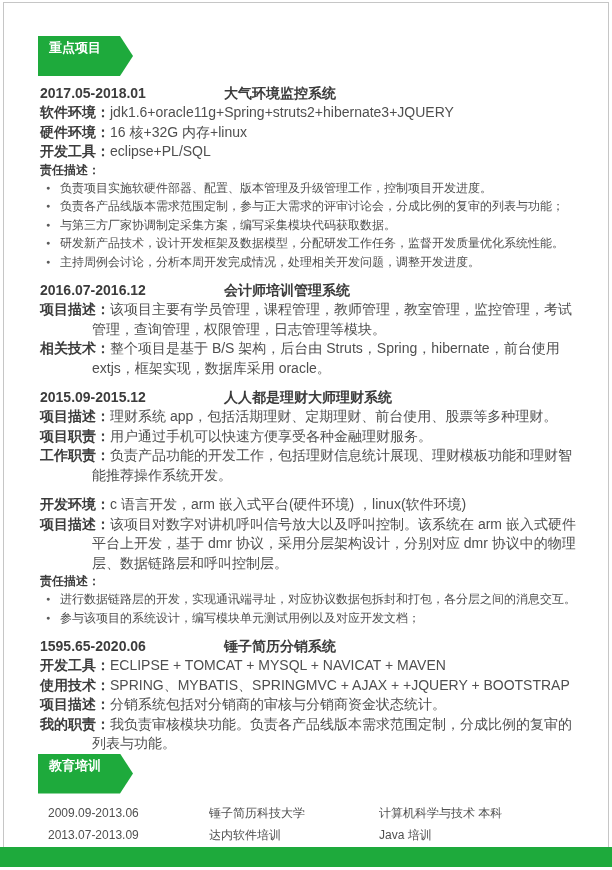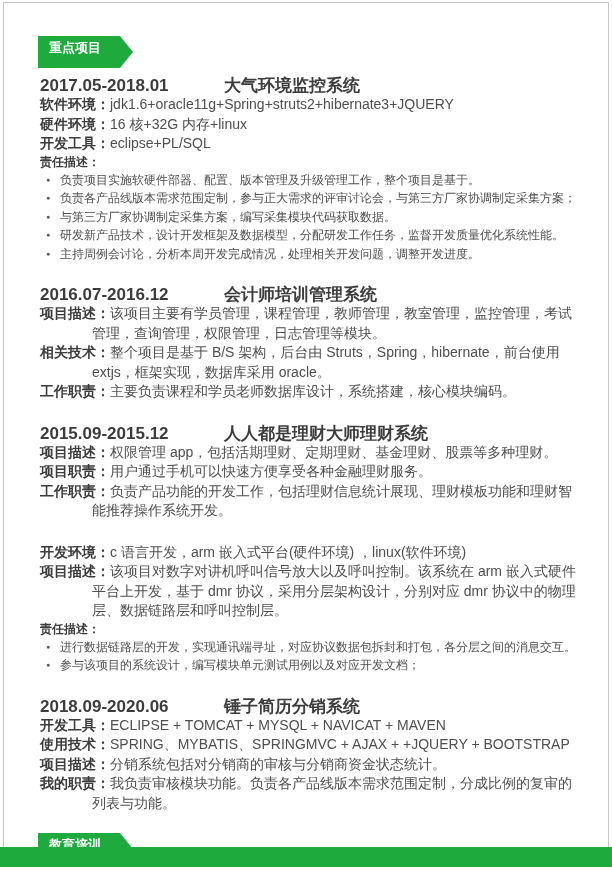--- a/index.html
+++ b/index.html
@@ -11,29 +11,29 @@
   }
   .frame {
     position:absolute; left:3px; top:2px; width:606px; height:846px;
     border:1px solid var(--frame); border-bottom:none; pointer-events:none;
   }
   .bottombar { position:absolute; left:0; top:847px; width:612px; height:20px; background:var(--accent); }
   .content { position:absolute; left:40px; top:36px; width:536px; }
 
   .badge {
     display:inline-block; background:var(--accent); color:#fff; font-weight:bold;
-    font-size:13px; line-height:24px; height:32px; padding:0 32px 0 11px;
+    font-size:13px; line-height:24px; height:40px; padding:0 32px 0 11px;
     clip-path:polygon(0 0, calc(100% - 13px) 0, 100% 50%, calc(100% - 13px) 100%, 0 100%);
     margin-left:-2px;
   }
-  .edu-badge { margin-top:20px; }
+  .edu-badge { }
 
-  .proj { margin-top:22px; }
+  .proj { margin-top:10px; }
   .proj:first-of-type { margin-top:8px; }
-  .proj-head { display:flex; line-height:19px; font-size:17px; font-weight:bold; color:var(--ink); }
+  .proj-head { display:flex; line-height:19px; font-size:14px; font-weight:bold; color:var(--ink); }
   .proj-date { width:184px; flex:none; }
   .field { margin:0; font-size:14px; line-height:19.5px; padding-left:52px; text-indent:-52px; }
   .flabel { font-weight:bold; color:var(--ink); }
   .duty { font-size:12px; font-weight:bold; color:var(--ink); line-height:17px; }
   ul.bullets { list-style:none; margin:0; padding:0; }
   .bullets li { position:relative; padding-left:20px; font-size:12px; line-height:18.5px; }
   .bullets li::before { content:"●"; position:absolute; left:6px; top:0; font-size:7px; line-height:18.5px; color:#5a5a5a; }
 
   .edu-rows { margin-top:8px; }
   .edu-row { display:flex; padding-left:8px; font-size:12px; line-height:22px; }
@@ -54,65 +54,64 @@
   <section class="proj">
     <div class="proj-head">
       <span class="proj-date">2017.05-2018.01</span>
       <span class="proj-title">大气环境监控系统</span>
     </div>
     <p class="field"><b class="flabel">软件环境：</b><span>jdk1.6+oracle11g+Spring+struts2+hibernate3+JQUERY</span></p>
     <p class="field"><b class="flabel">硬件环境：</b><span>16 核+32G 内存+linux</span></p>
     <p class="field"><b class="flabel">开发工具：</b><span>eclipse+PL/SQL</span></p>
     <div class="duty">责任描述：</div>
     <ul class="bullets">
-      <li>负责项目实施软硬件部器、配置、版本管理及升级管理工作，整个项目是基于。</li>
-      <li>负责各产品线版本需求范围定制，参与正大需求的评审讨论会，与第三方厂家协调制定采集方案；</li>
+      <li>负责项目实施软硬件部器、配置、版本管理及升级管理工作，控制项目开发进度。</li>
+      <li>负责各产品线版本需求范围定制，参与正大需求的评审讨论会，分成比例的复审的列表与功能；</li>
       <li>与第三方厂家协调制定采集方案，编写采集模块代码获取数据。</li>
       <li>研发新产品技术，设计开发框架及数据模型，分配研发工作任务，监督开发质量优化系统性能。</li>
       <li>主持周例会讨论，分析本周开发完成情况，处理相关开发问题，调整开发进度。</li>
     </ul>
   </section>
 
   
   <section class="proj">
     <div class="proj-head">
       <span class="proj-date">2016.07-2016.12</span>
       <span class="proj-title">会计师培训管理系统</span>
     </div>
     <p class="field"><b class="flabel">项目描述：</b><span>该项目主要有学员管理，课程管理，教师管理，教室管理，监控管理，考试管理，查询管理，权限管理，日志管理等模块。</span></p>
     <p class="field"><b class="flabel">相关技术：</b><span>整个项目是基于 B/S 架构，后台由 Struts，Spring，hibernate，前台使用 extjs，框架实现，数据库采用 oracle。</span></p>
-    <p class="field"><b class="flabel">工作职责：</b><span>主要负责课程和学员老师数据库设计，系统搭建，核心模块编码。</span></p>
   </section>
 
   
   <section class="proj">
     <div class="proj-head">
       <span class="proj-date">2015.09-2015.12</span>
       <span class="proj-title">人人都是理财大师理财系统</span>
     </div>
-    <p class="field"><b class="flabel">项目描述：</b><span>权限管理 app，包括活期理财、定期理财、基金理财、股票等多种理财。</span></p>
+    <p class="field"><b class="flabel">项目描述：</b><span>理财系统 app，包括活期理财、定期理财、前台使用、股票等多种理财。</span></p>
     <p class="field"><b class="flabel">项目职责：</b><span>用户通过手机可以快速方便享受各种金融理财服务。</span></p>
     <p class="field"><b class="flabel">工作职责：</b><span>负责产品功能的开发工作，包括理财信息统计展现、理财模板功能和理财智能推荐操作系统开发。</span></p>
   </section>
 
   
   <section class="proj">
     <p class="field"><b class="flabel">开发环境：</b><span>c 语言开发，arm 嵌入式平台(硬件环境) ，linux(软件环境)</span></p>
     <p class="field"><b class="flabel">项目描述：</b><span>该项目对数字对讲机呼叫信号放大以及呼叫控制。该系统在 arm 嵌入式硬件平台上开发，基于 dmr 协议，采用分层架构设计，分别对应 dmr 协议中的物理层、数据链路层和呼叫控制层。</span></p>
     <div class="duty">责任描述：</div>
     <ul class="bullets">
       <li>进行数据链路层的开发，实现通讯端寻址，对应协议数据包拆封和打包，各分层之间的消息交互。</li>
       <li>参与该项目的系统设计，编写模块单元测试用例以及对应开发文档；</li>
     </ul>
   </section>
 
   
   <section class="proj">
     <div class="proj-head">
-      <span class="proj-date">2018.09-2020.06</span>
+      <span class="proj-date">1595.65-2020.06</span>
       <span class="proj-title">锤子简历分销系统</span>
     </div>
     <p class="field"><b class="flabel">开发工具：</b><span>ECLIPSE + TOMCAT + MYSQL + NAVICAT + MAVEN</span></p>
     <p class="field"><b class="flabel">使用技术：</b><span>SPRING、MYBATIS、SPRINGMVC + AJAX + +JQUERY + BOOTSTRAP</span></p>
     <p class="field"><b class="flabel">项目描述：</b><span>分销系统包括对分销商的审核与分销商资金状态统计。</span></p>
     <p class="field"><b class="flabel">我的职责：</b><span>我负责审核模块功能。负责各产品线版本需求范围定制，分成比例的复审的列表与功能。</span></p>
   </section>
 
   <div class="badge edu-badge">教育培训</div>
 

